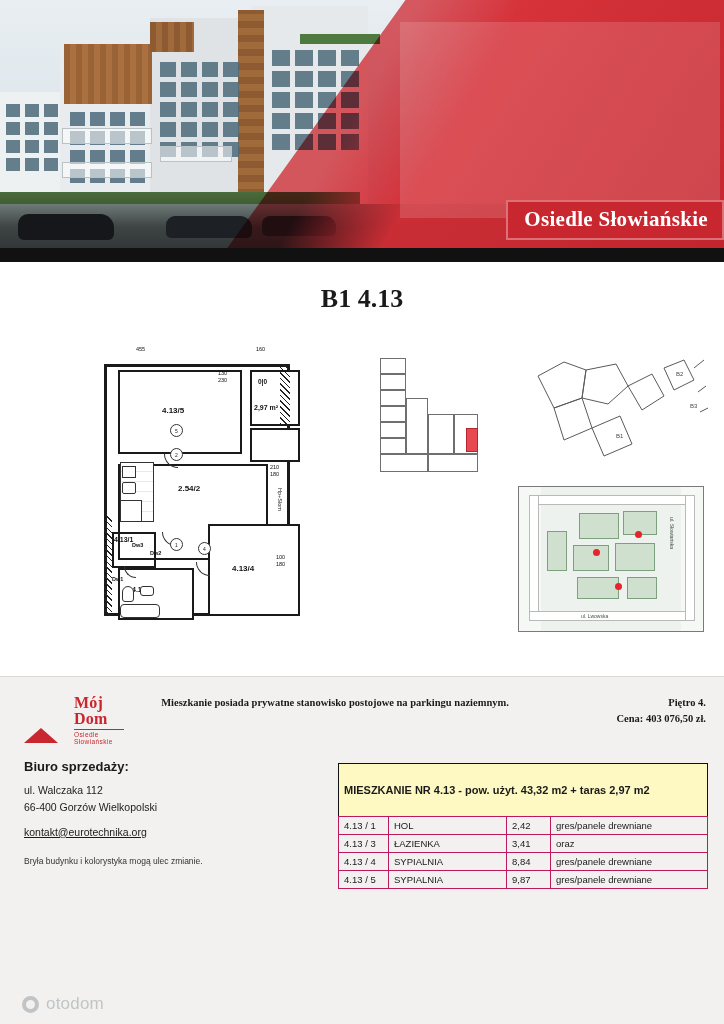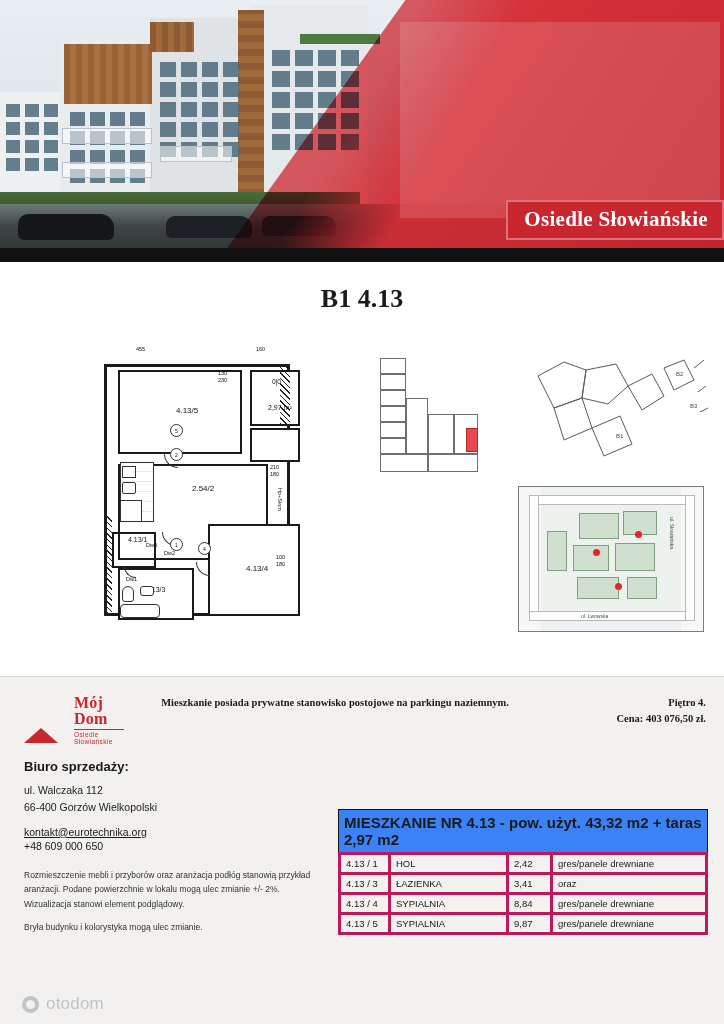--- a/index.html
+++ b/index.html
@@ -132,22 +132,22 @@
     position:absolute; left:14px; top:232px; width:76px; height:52px;
     border:2px solid #1a1a1a; background:#fff;
   }
   .fp .kitchen {
     position:absolute; left:16px; top:126px; width:34px; height:60px;
     border:1px solid #333;
     background:repeating-linear-gradient(0deg,#fff 0 9px,#e9e9e9 9px 10px);
   }
   .fp .fixt { position:absolute; border:1px solid #333; background:#fff; }
   .fp .lbl {
-    position:absolute; font-size:8px; font-weight:normal; color:#111;
-    font-family:"Liberation Sans", sans-serif; white-space:nowrap;margin-left:14px;
+    position:absolute; font-size:8px; font-weight:bold; color:#111;
+    font-family:"Liberation Sans", sans-serif; white-space:nowrap;
   }
   .fp .dim {
     position:absolute; font-size:5.5px; color:#111; line-height:1.25;
     font-family:"Liberation Sans", sans-serif; text-align:center;
   }
   .fp .dimv {
     position:absolute; font-size:5.5px; color:#111; line-height:1.25;
     font-family:"Liberation Sans", sans-serif;
     writing-mode: vertical-rl;
   }
@@ -228,42 +228,42 @@
     text-align:center; flex:1; padding:0 6px;
     font-family:"Liberation Serif", serif;
     font-size:10.5px; font-weight:bold; line-height:1.5;
   }
   .right-note {
     text-align:right; min-width:160px;
     font-family:"Liberation Serif", serif;
     font-size:10.5px; font-weight:bold; line-height:1.55;
   }
 
-  .footer-body { display:flex; padding:14px 16px 0 24px; gap:14px;align-items:flex-end;}
+  .footer-body { display:flex; padding:14px 16px 0 24px; gap:14px;}
   .sales { width:300px; }
   .sales h3 {
     margin:0 0 8px 0; font-size:13px; font-weight:bold;
     font-family:"Liberation Sans", sans-serif;
   }
   .sales p { margin:0; font-size:10.5px; line-height:1.6; color:#222; }
   .mail { font-size:10.5px; color:#1a1a1a; display:block; margin-top:10px;}
   .phone { font-size:10.5px; margin-top:2px; }
   .disclaimer { margin-top:16px; font-size:8.5px; line-height:1.75; color:#333; max-width:290px;}
   .disclaimer .d2 { margin-top:8px; }
 
   
   .tbl-wrap { flex:1; padding-top:4px; }
   .tbl-head {
     border:1px solid #111; border-bottom:none;
-    font-size:15px; font-weight:bold; padding:4px 5px;
+    font-size:11px; font-weight:bold; padding:20px 5px;
     font-family:"Liberation Sans", sans-serif;
-    background:#3b82f6;
+    background:#fef9c3;
   }
   table { border-collapse:collapse; width:100%; font-size:9.5px; }
-  table td { border:3px solid #be185d; padding:3px 5px; height:17px;margin-top:25px; }
+  table td { border:1px solid #be185d; padding:3px 5px; height:17px;margin-top:25px; }
   .c-id { width:50px; }
   .c-nm { width:118px; }
   .c-ar { width:44px; }
   .c-fn { }
 
   
   .wm {
     position:absolute; left:22px; bottom:10px;
     display:flex; align-items:center; gap:7px;
     opacity:.55;
@@ -530,24 +530,22 @@
       <div>Cena: 403 076,50 zł.</div>
     </div>
   </div>
 
   <div class="footer-body">
     <div class="sales">
       <h3>Biuro sprzedaży:</h3>
       <p>ul. Walczaka 112</p>
       <p>66-400 Gorzów Wielkopolski</p>
       <a class="mail" href="#">kontakt@eurotechnika.org</a>
-      <div class="phone">+48 609 000 650</div>
 
       <div class="disclaimer">
-        <div>Rozmieszczenie mebli i przyborów oraz aranżacja podłóg stanowią przykład aranżacji. Podane powierzchnie w lokalu mogą ulec zmianie +/- 2%. Wizualizacja stanowi element podglądowy.</div>
         <div class="d2">Bryła budynku i kolorystyka mogą ulec zmianie.</div>
       </div>
     </div>
 
     <div class="tbl-wrap">
       <div class="tbl-head">MIESZKANIE NR 4.13 - pow. użyt. 43,32 m2 + taras 2,97 m2</div>
       <table>
         <tbody>
           <tr>
             <td class="c-id">4.13 / 1</td>

